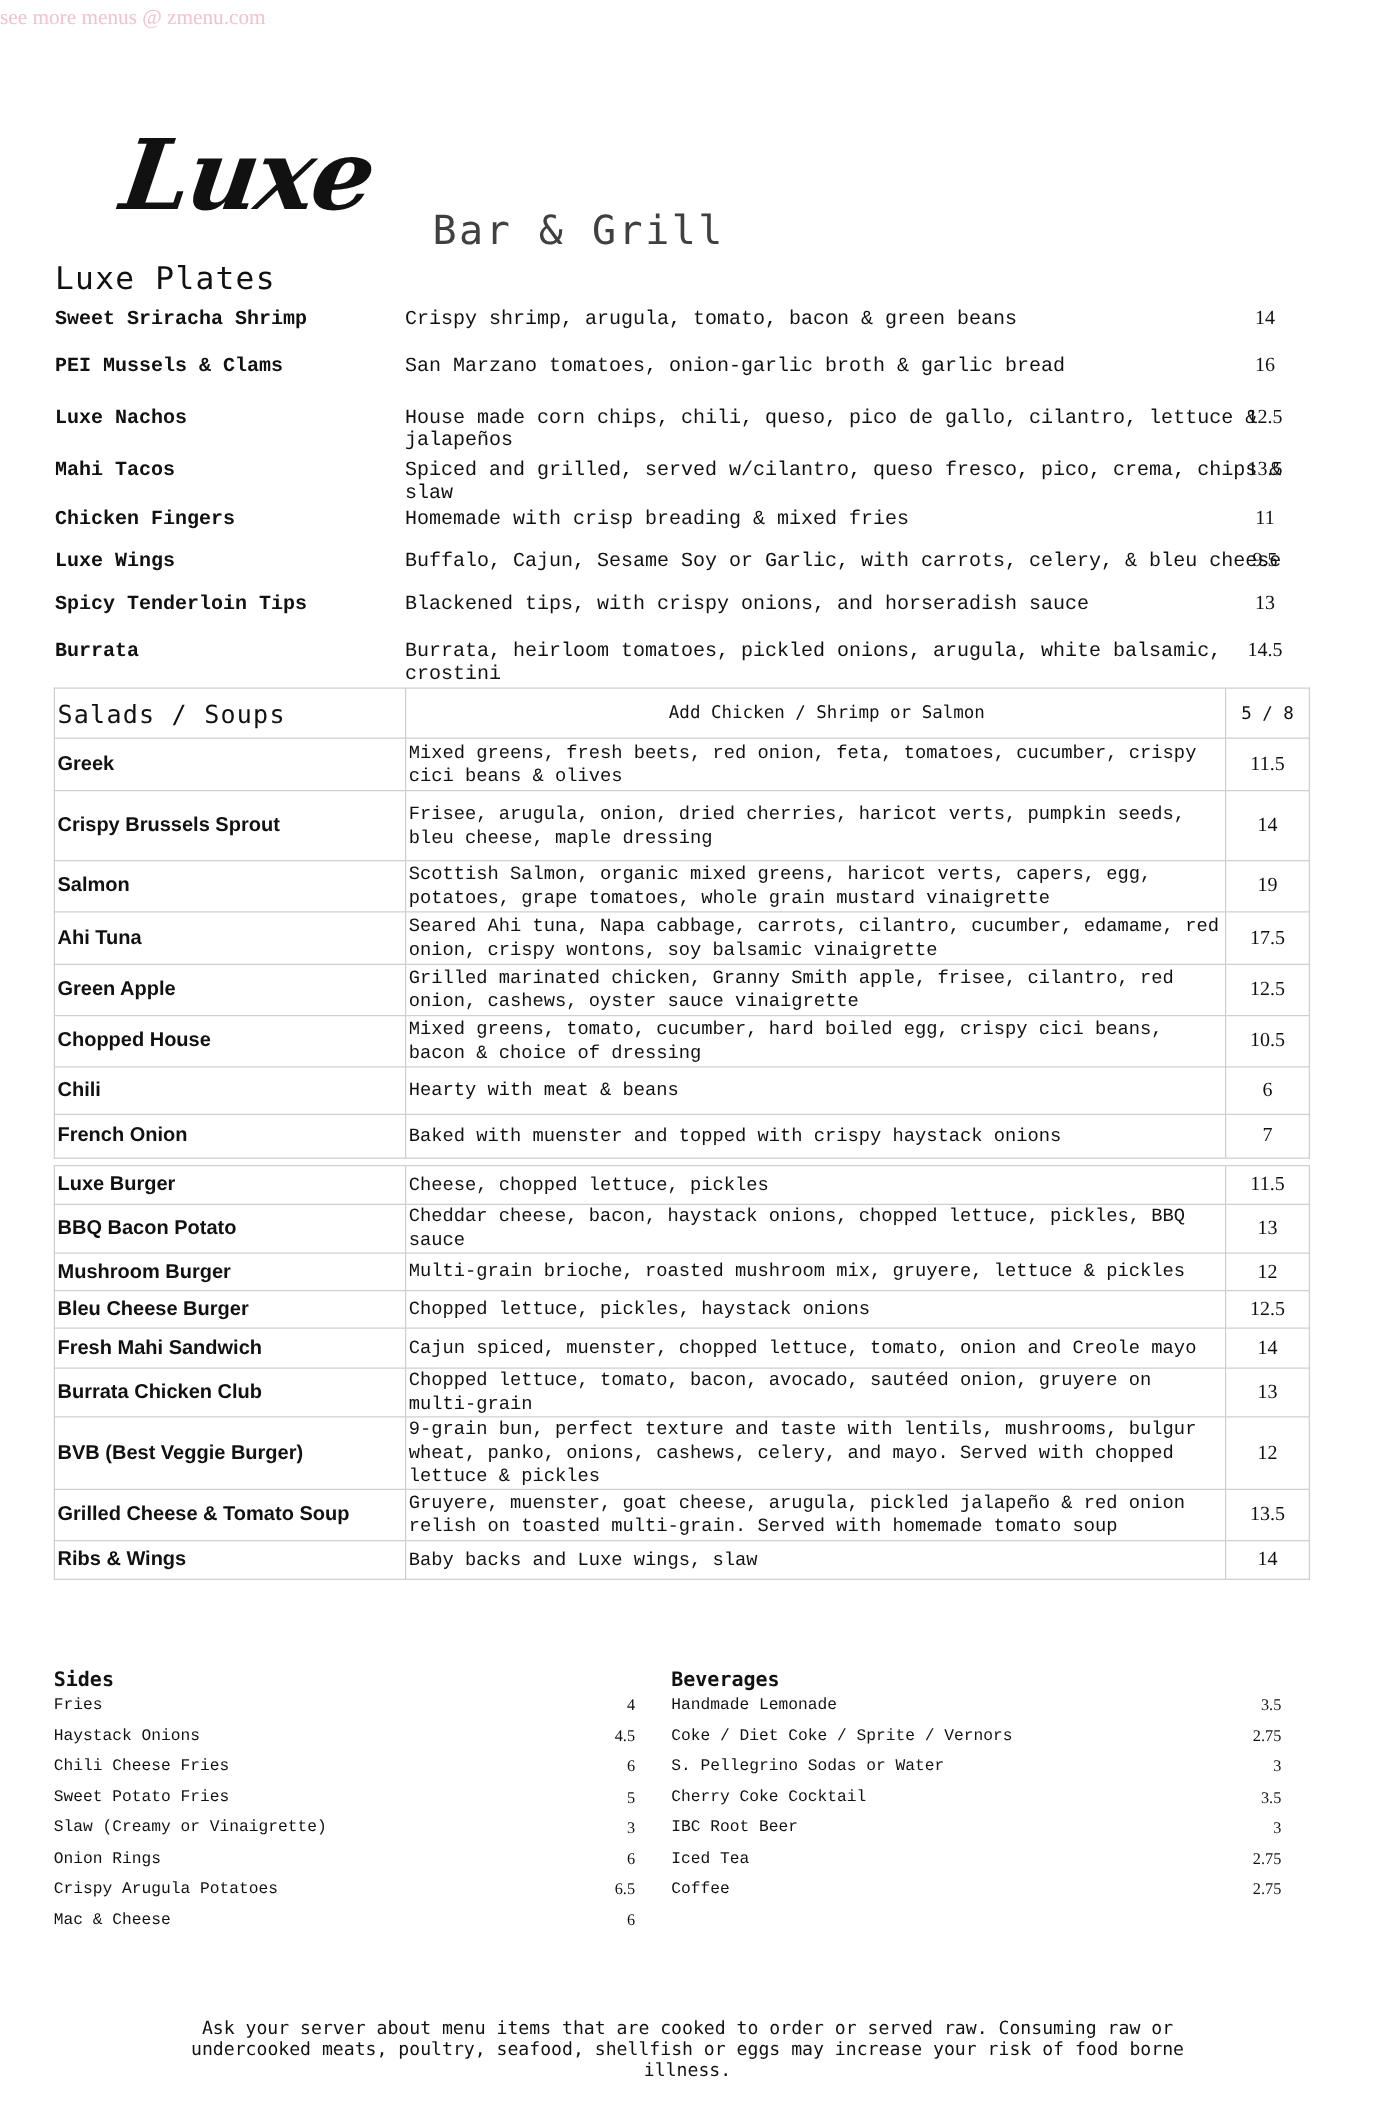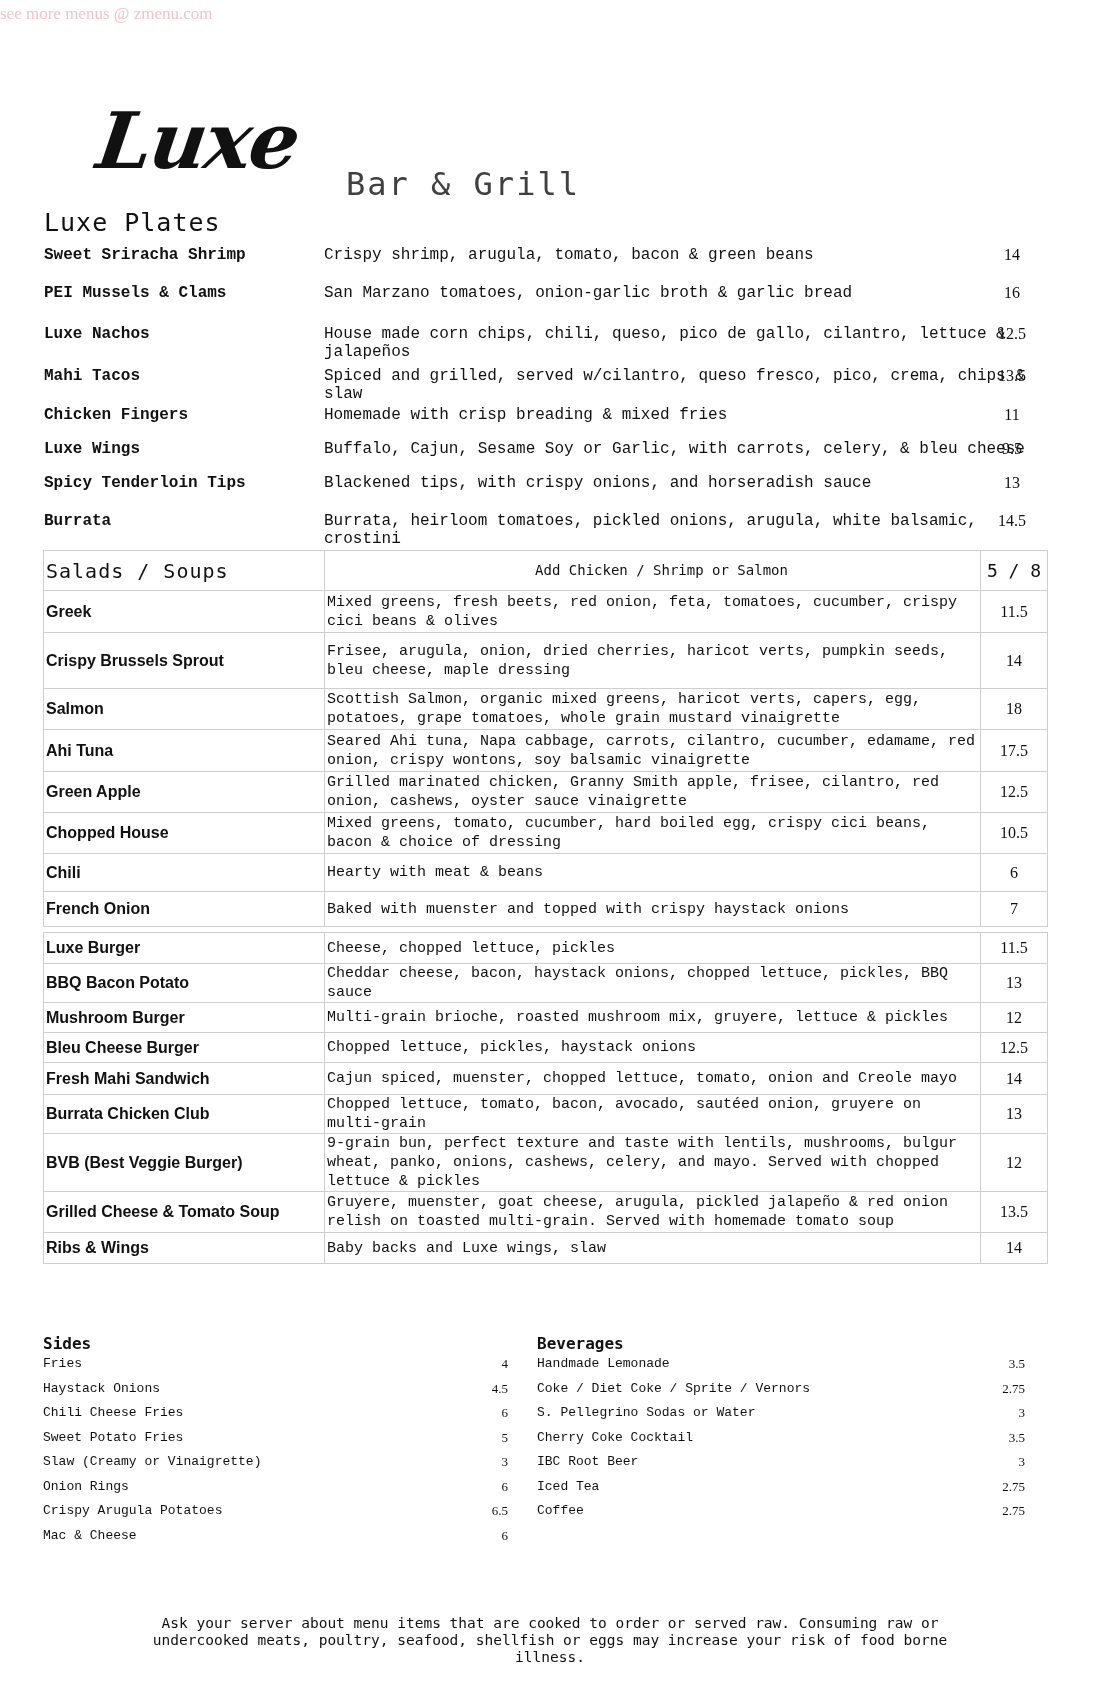--- a/index.html
+++ b/index.html
@@ -19,21 +19,21 @@
   .plate-row .desc { position: absolute; left: 280px; font-family: "Liberation Mono", monospace; }
   .plate-row .price { position: absolute; left: 948px; width: 40px; text-align: center; font-family: "Liberation Serif", serif; }
 
   table.menu { position: absolute; left: 43px; width: 1005px; border-collapse: collapse; table-layout: fixed; }
   table.menu td { border: 1.5px solid #cfcfcf; padding: 0 2px; vertical-align: middle; }
   table.menu td.c1 { width: 276px; font-family: Liberation Sans, sans-serif; font-weight: bold; font-size: 16px; }
   table.menu td.c2 { font-family: "Liberation Mono", monospace; font-size: 15px; line-height: 19px; }
   table.menu td.c3 { width: 62px; text-align: center; font-family: "Liberation Serif", serif; font-size: 16px; }
   table.menu tr.head td.c1 { font-family: "DejaVu Sans Mono", monospace; font-weight: normal; font-size: 20px; letter-spacing: 1px; line-height: 28px; }
   table.menu tr.head td.c2 { font-family: "DejaVu Sans Mono", monospace; font-size: 14px; text-align: center; padding-left: 20px; }
-  table.menu tr.head td.c3 { font-family: "DejaVu Sans Mono", monospace; font-size: 18px; }
+  table.menu tr.head td.c3 { font-family: "DejaVu Sans Mono", monospace; font-size: 14px; }
   #salads { top: 550px; }
   #burgers { top: 932px; }
 
   .col { position: absolute; top: 1334px; font-size: 13px; }
   .col .title { font-family: "DejaVu Sans Mono", monospace; font-size: 16px; font-weight: bold; margin-bottom: 3px; }
   .col .row { position: relative; height: 24.5px; font-family: "Liberation Mono", monospace; }
   .col .row .price { position: absolute; right: 0; top: 0; font-family: "Liberation Serif", serif; }
   #sides { left: 43px; width: 465px; }
   #bevs { left: 537px; width: 488px; }
 
@@ -105,21 +105,21 @@
         <td class="c3">11.5</td>
       </tr>
   <tr style="height:56px">
         <td class="c1">Crispy Brussels Sprout</td>
         <td class="c2">Frisee, arugula, onion, dried cherries, haricot verts, pumpkin seeds, bleu cheese, maple dressing</td>
         <td class="c3">14</td>
       </tr>
   <tr style="height:41px">
         <td class="c1">Salmon</td>
         <td class="c2">Scottish Salmon, organic mixed greens, haricot verts, capers, egg, potatoes, grape tomatoes, whole grain mustard vinaigrette</td>
-        <td class="c3">18</td>
+        <td class="c3">19</td>
       </tr>
   <tr style="height:42px">
         <td class="c1">Ahi Tuna</td>
         <td class="c2">Seared Ahi tuna, Napa cabbage, carrots, cilantro, cucumber, edamame, red onion, crispy wontons, soy balsamic vinaigrette</td>
         <td class="c3">17.5</td>
       </tr>
   <tr style="height:41px">
         <td class="c1">Green Apple</td>
         <td class="c2">Grilled marinated chicken, Granny Smith apple, frisee, cilantro, red onion, cashews, oyster sauce vinaigrette</td>
         <td class="c3">12.5</td>

